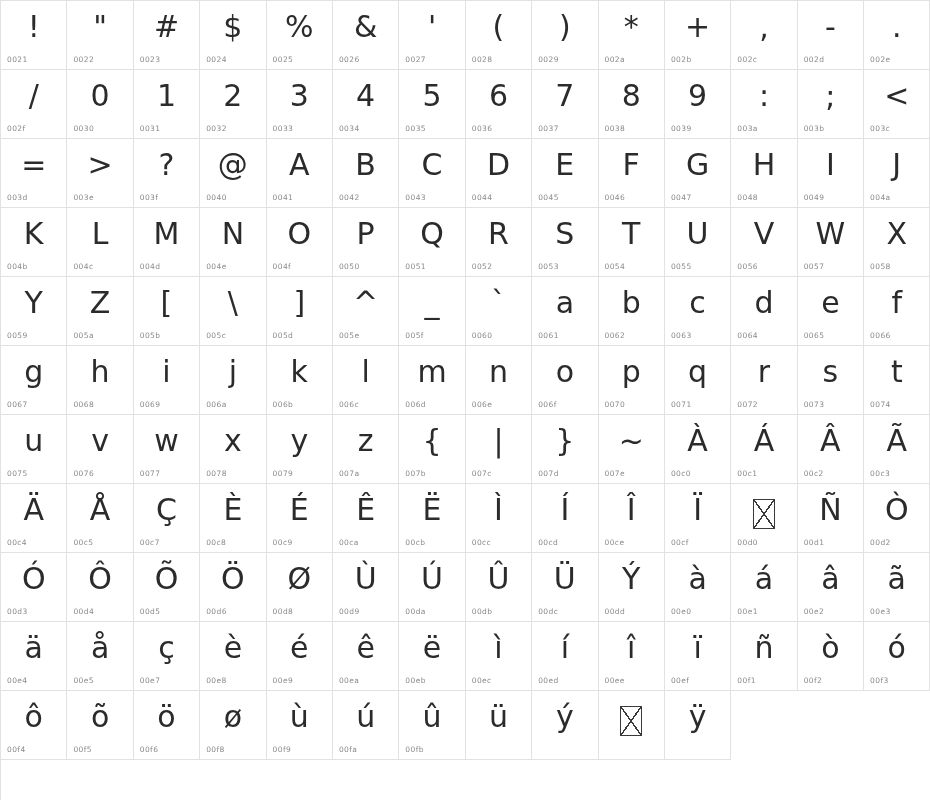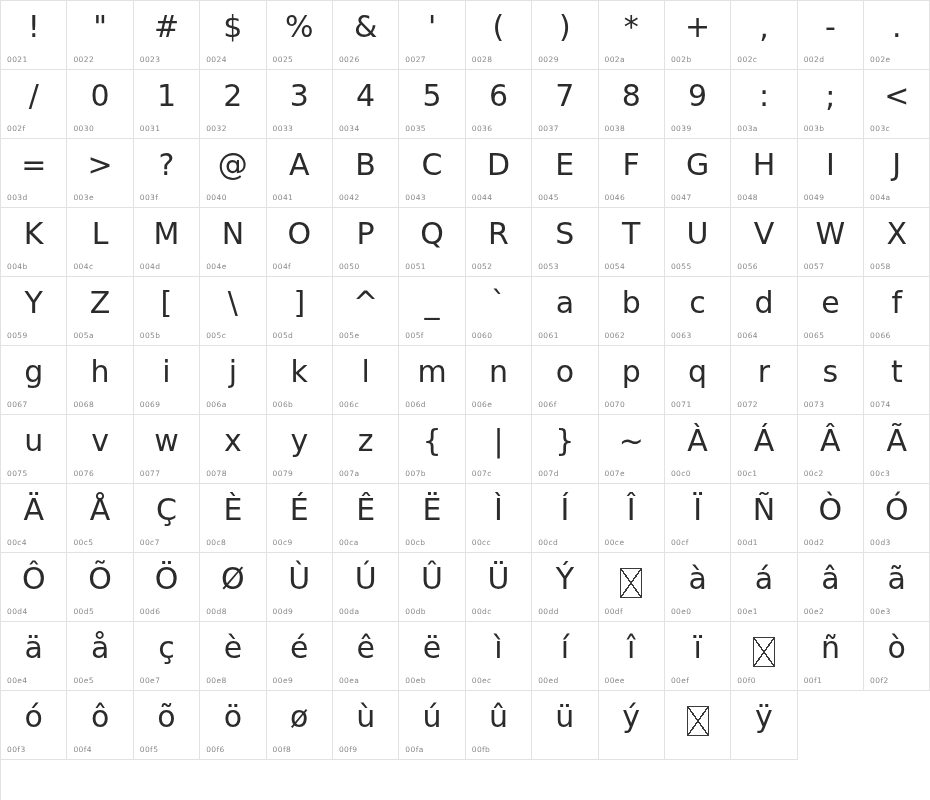--- a/index.html
+++ b/index.html
@@ -509,20 +509,24 @@
       <div class="glyph-code">00CD</div>
     </div>
     <div class="glyph-cell">
       <div class="glyph-char">Î</div>
       <div class="glyph-code">00CE</div>
     </div>
     <div class="glyph-cell">
       <div class="glyph-char">Ï</div>
       <div class="glyph-code">00CF</div>
     </div>
+    <div class="glyph-cell notdef">
+      <div class="glyph-char">Ð</div>
+      <div class="glyph-code">00D0</div>
+    </div>
     <div class="glyph-cell">
       <div class="glyph-char">Ñ</div>
       <div class="glyph-code">00D1</div>
     </div>
     <div class="glyph-cell">
       <div class="glyph-char">Ò</div>
       <div class="glyph-code">00D2</div>
     </div>
     <div class="glyph-cell">
       <div class="glyph-char">Ó</div>
@@ -557,24 +561,20 @@
       <div class="glyph-code">00DB</div>
     </div>
     <div class="glyph-cell">
       <div class="glyph-char">Ü</div>
       <div class="glyph-code">00DC</div>
     </div>
     <div class="glyph-cell">
       <div class="glyph-char">Ý</div>
       <div class="glyph-code">00DD</div>
     </div>
-    <div class="glyph-cell notdef">
-      <div class="glyph-char">ß</div>
-      <div class="glyph-code">00DF</div>
-    </div>
     <div class="glyph-cell">
       <div class="glyph-char">à</div>
       <div class="glyph-code">00E0</div>
     </div>
     <div class="glyph-cell">
       <div class="glyph-char">á</div>
       <div class="glyph-code">00E1</div>
     </div>
     <div class="glyph-cell">
       <div class="glyph-char">â</div>
@@ -620,24 +620,20 @@
       <div class="glyph-char">í</div>
       <div class="glyph-code">00ED</div>
     </div>
     <div class="glyph-cell">
       <div class="glyph-char">î</div>
       <div class="glyph-code">00EE</div>
     </div>
     <div class="glyph-cell">
       <div class="glyph-char">ï</div>
       <div class="glyph-code">00EF</div>
-    </div>
-    <div class="glyph-cell notdef">
-      <div class="glyph-char">ð</div>
-      <div class="glyph-code">00F0</div>
     </div>
     <div class="glyph-cell">
       <div class="glyph-char">ñ</div>
       <div class="glyph-code">00F1</div>
     </div>
     <div class="glyph-cell">
       <div class="glyph-char">ò</div>
       <div class="glyph-code">00F2</div>
     </div>
     <div class="glyph-cell">

